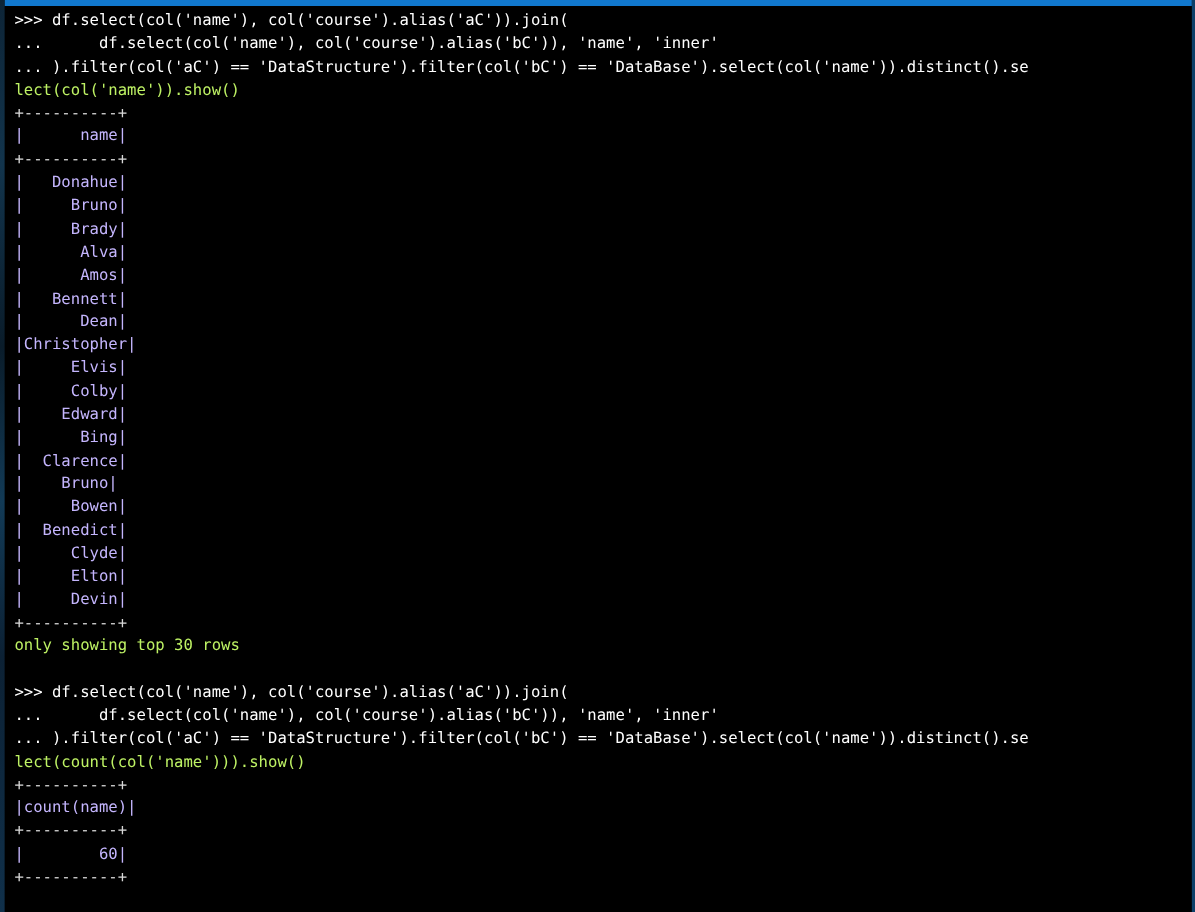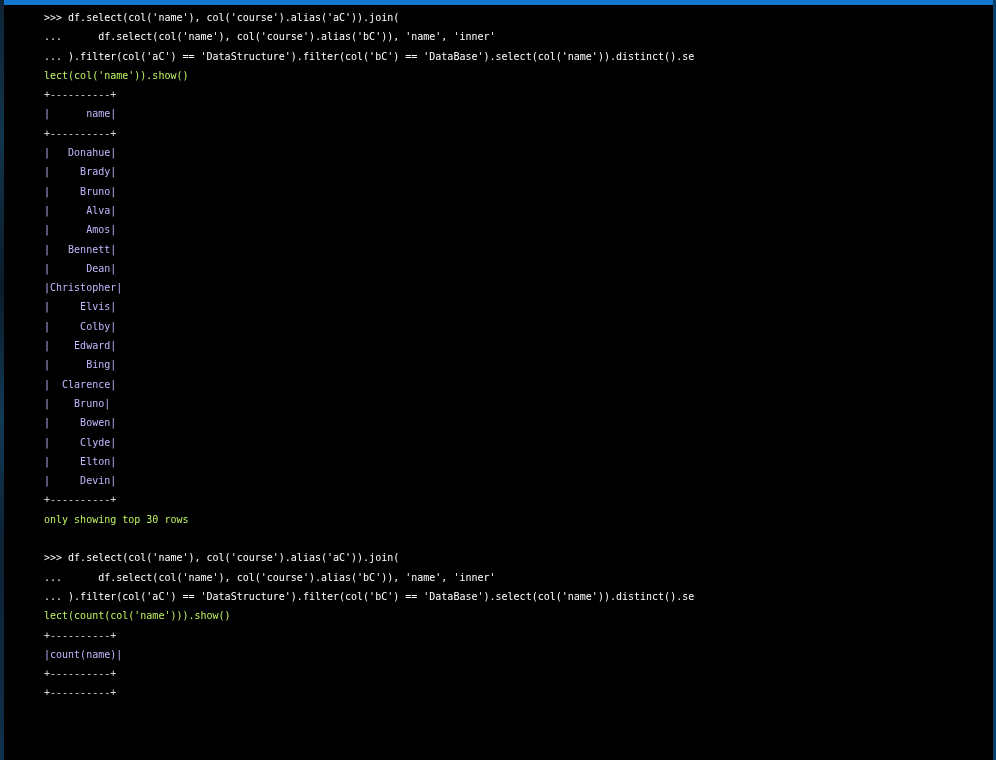--- a/index.html
+++ b/index.html
@@ -65,27 +65,26 @@
     right: 3px;
     bottom: 0;
     background: #000000;
     padding: 3px 0 0 8px;
     box-sizing: border-box;
     overflow: hidden;
   }
 
   .term-line {
     font-family: "DejaVu Sans Mono", "Liberation Mono", monospace;
-    font-size: 10px;
+    font-size: 13px;
     line-height: 19.3px;
     color: #e6e6e6;
     white-space: pre;
     letter-spacing: 0px;
     height: 19.3px;
-    margin-left: 32px;
   }
 
   .term-line.blank {
     color: transparent;
   }
 
   .prompt-line {
     color: #ffffff;
   }
 
@@ -112,43 +111,45 @@
 
   <div id="scrollback">
       <div class="term-line prompt-line">&gt;&gt;&gt; df.select(col('name'), col('course').alias('aC')).join(</div>
       <div class="term-line prompt-line">...      df.select(col('name'), col('course').alias('bC')), 'name', 'inner'</div>
       <div class="term-line prompt-line">... ).filter(col('aC') == 'DataStructure').filter(col('bC') == 'DataBase').select(col('name')).distinct().se</div>
       <div class="term-line status-line">lect(col('name')).show()</div>
       <div class="term-line rule-line">+----------+</div>
       <div class="term-line table-line">|      name|</div>
       <div class="term-line rule-line">+----------+</div>
       <div class="term-line table-line">|   Donahue|</div>
+      <div class="term-line table-line">|     Bruno|</div>
       <div class="term-line table-line">|     Brady|</div>
-      <div class="term-line table-line">|     Bruno|</div>
       <div class="term-line table-line">|      Alva|</div>
       <div class="term-line table-line">|      Amos|</div>
       <div class="term-line table-line">|   Bennett|</div>
       <div class="term-line table-line">|      Dean|</div>
       <div class="term-line table-line">|Christopher|</div>
       <div class="term-line table-line">|     Elvis|</div>
       <div class="term-line table-line">|     Colby|</div>
       <div class="term-line table-line">|    Edward|</div>
       <div class="term-line table-line">|      Bing|</div>
       <div class="term-line table-line">|  Clarence|</div>
       <div class="term-line table-line">|    Bruno|</div>
       <div class="term-line table-line">|     Bowen|</div>
+      <div class="term-line table-line">|  Benedict|</div>
       <div class="term-line table-line">|     Clyde|</div>
       <div class="term-line table-line">|     Elton|</div>
       <div class="term-line table-line">|     Devin|</div>
       <div class="term-line rule-line">+----------+</div>
       <div class="term-line status-line">only showing top 30 rows</div>
       <div class="term-line blank"></div>
       <div class="term-line prompt-line">&gt;&gt;&gt; df.select(col('name'), col('course').alias('aC')).join(</div>
       <div class="term-line prompt-line">...      df.select(col('name'), col('course').alias('bC')), 'name', 'inner'</div>
       <div class="term-line prompt-line">... ).filter(col('aC') == 'DataStructure').filter(col('bC') == 'DataBase').select(col('name')).distinct().se</div>
       <div class="term-line status-line">lect(count(col('name'))).show()</div>
       <div class="term-line rule-line">+----------+</div>
       <div class="term-line table-line">|count(name)|</div>
       <div class="term-line rule-line">+----------+</div>
+      <div class="term-line table-line">|        60|</div>
       <div class="term-line rule-line">+----------+</div>
     </div>
 
 </div>
 
 </body></html>

